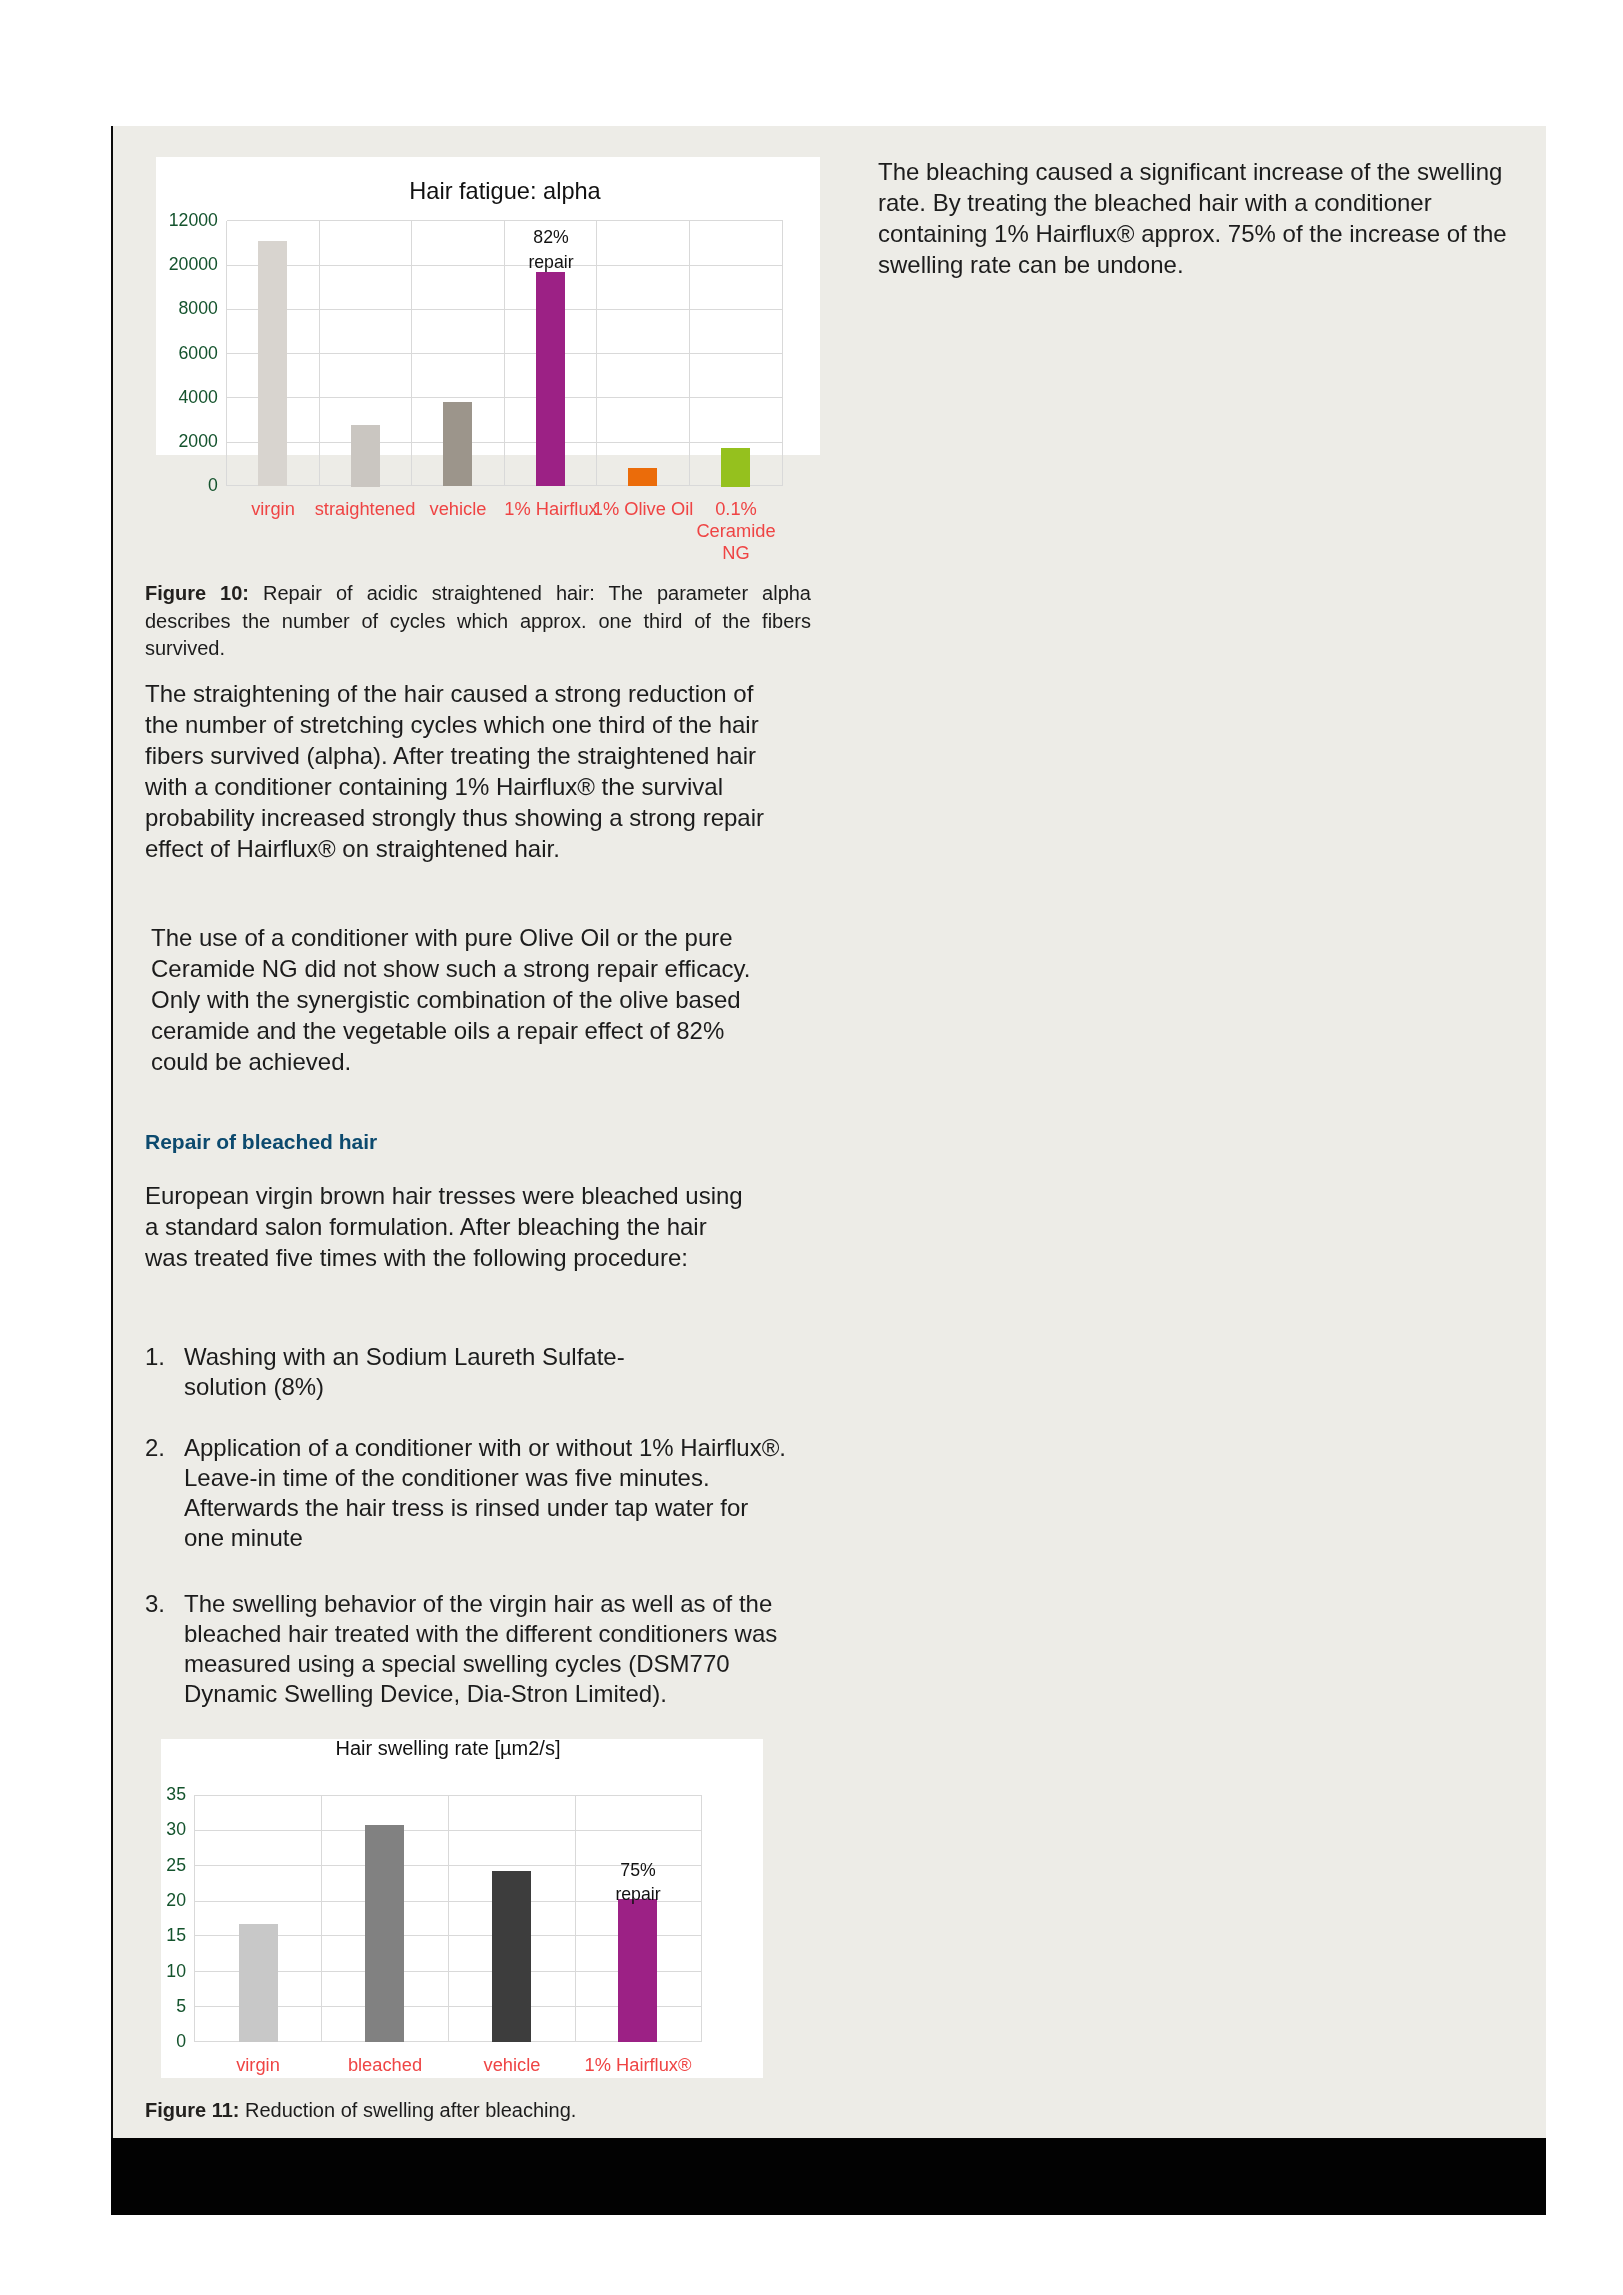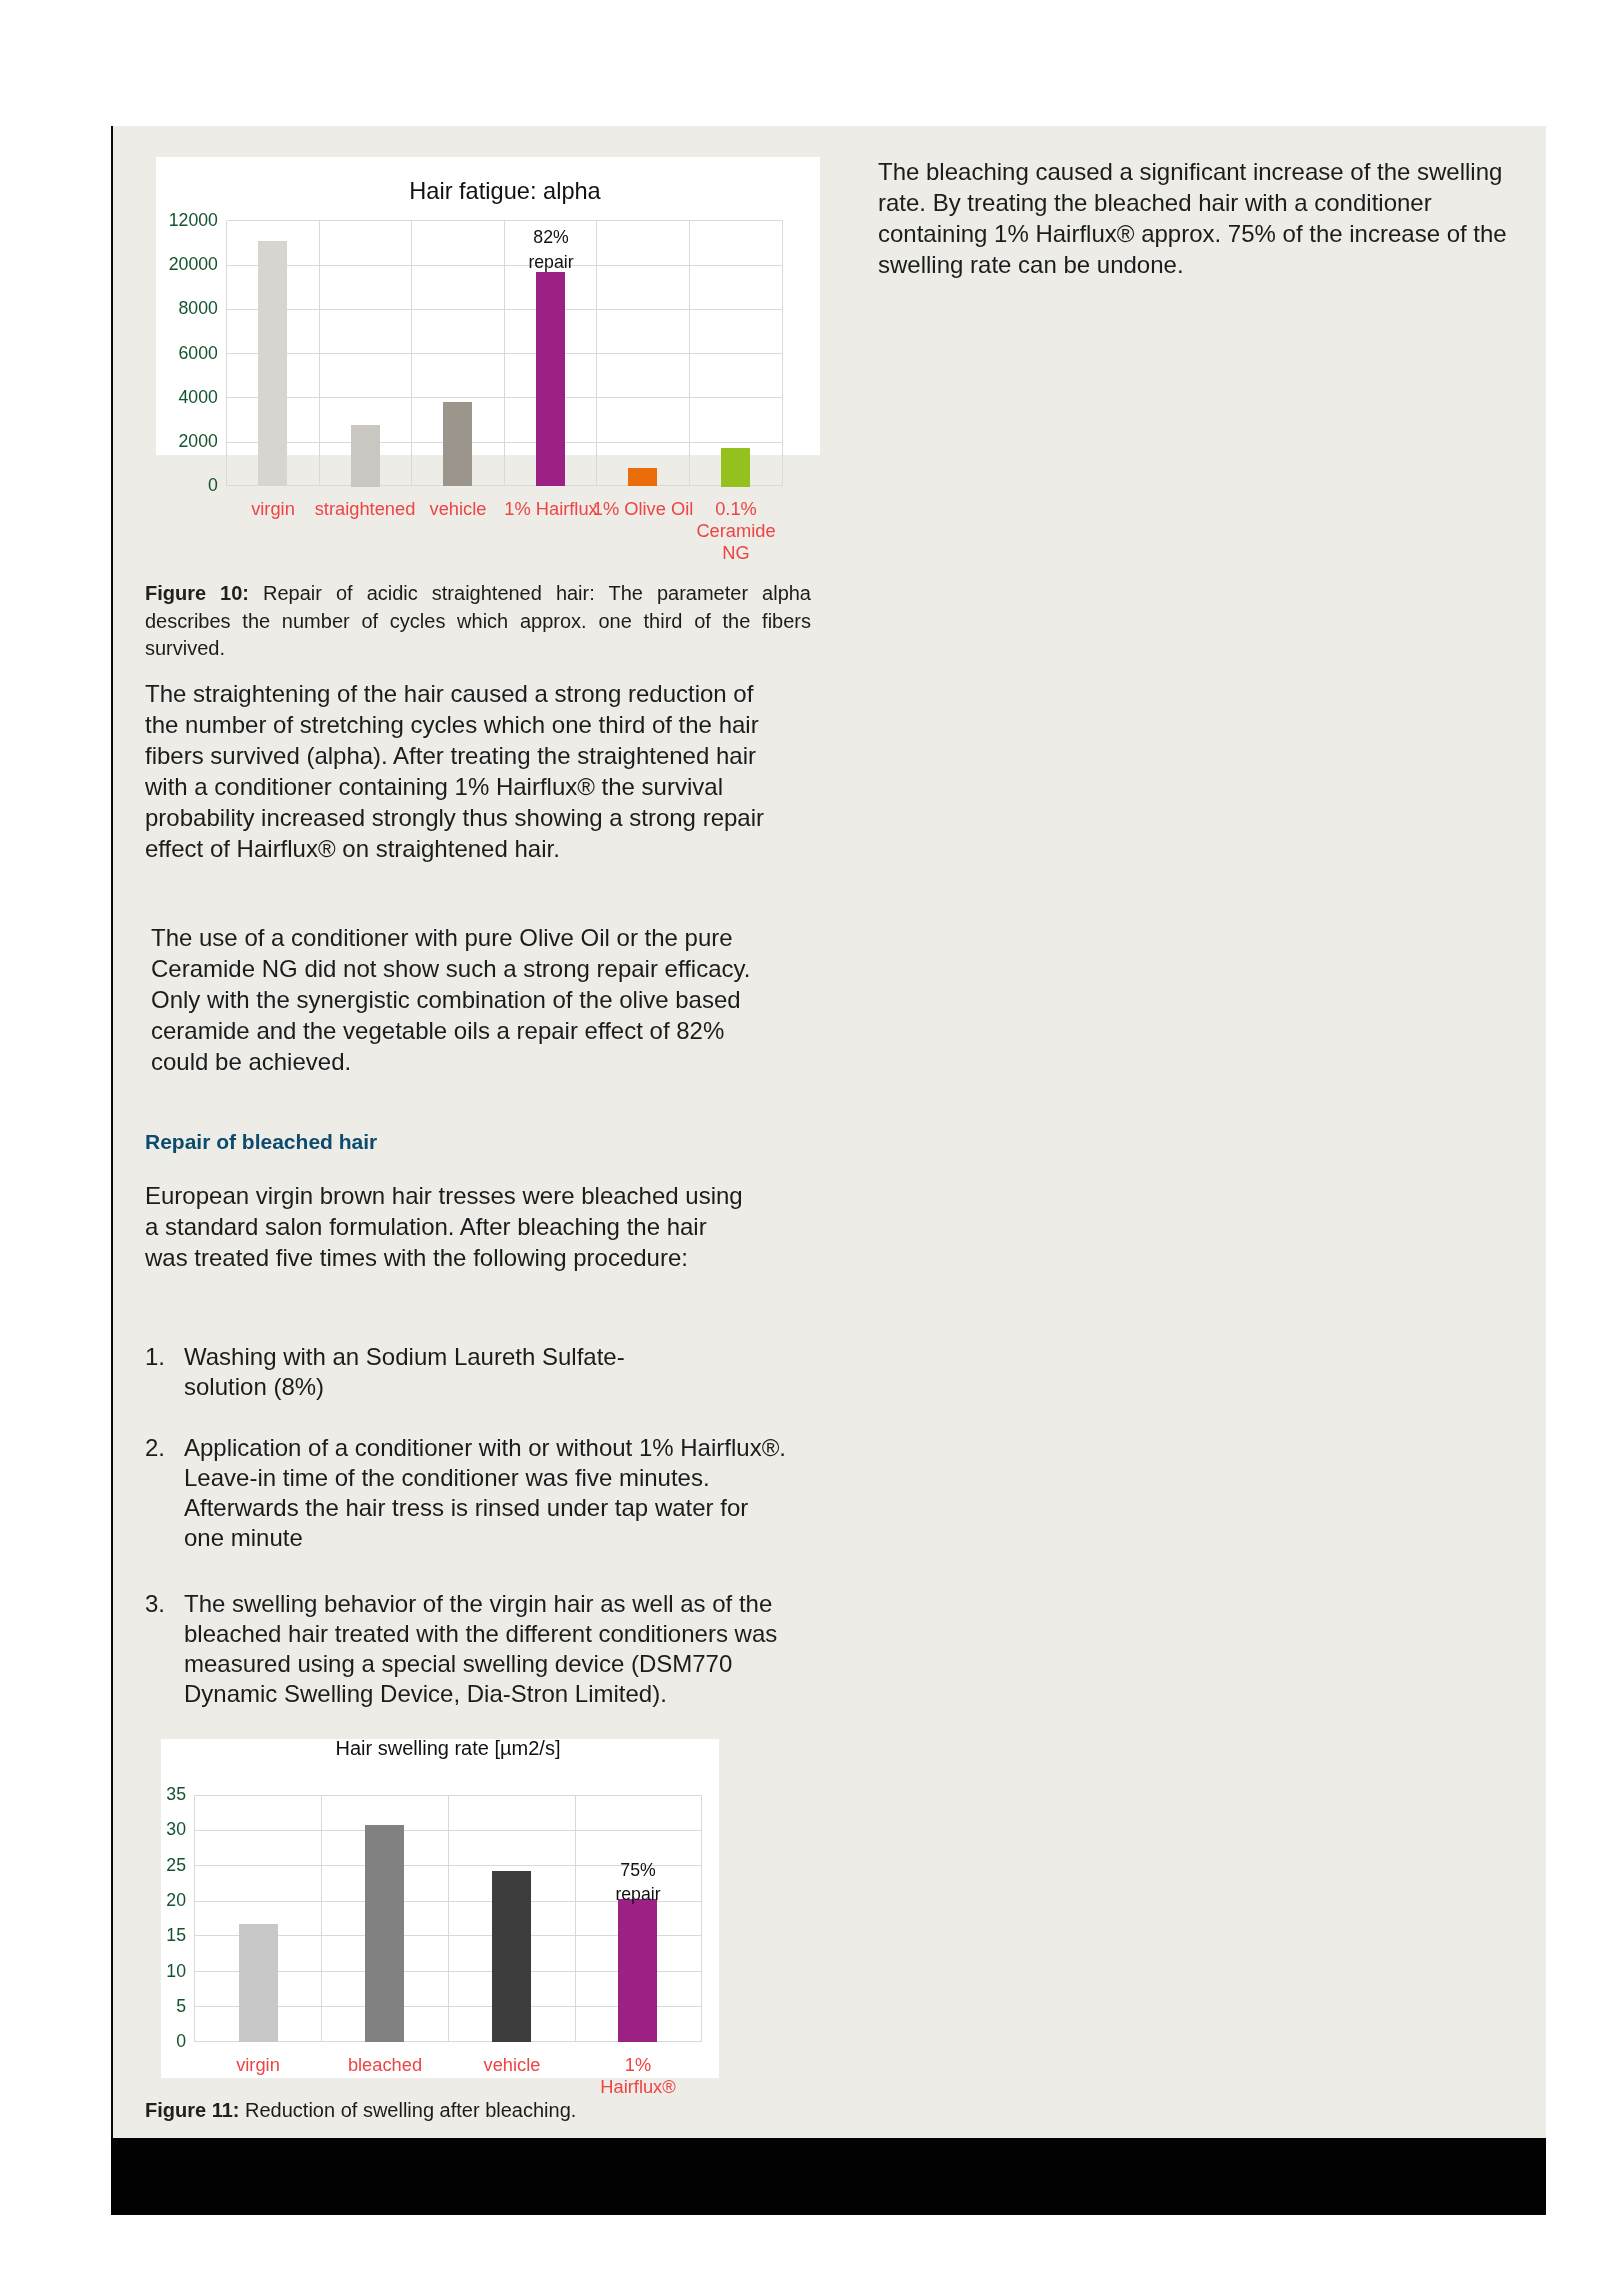--- a/index.html
+++ b/index.html
@@ -93,24 +93,24 @@
     <span class="list-num">1.</span>
     <span class="list-text">Washing with an Sodium Laureth Sulfate-
 solution (8%)</span>
   </div>
   <div class="list-item" style="left:32px;top:1307px;width:645px;">
     <span class="list-num">2.</span>
     <span class="list-text">Application of a conditioner with or without 1% Hairflux®. Leave-in time of the conditioner was five minutes. Afterwards the hair tress is rinsed under tap water for one minute</span>
   </div>
   <div class="list-item" style="left:32px;top:1463px;width:645px;">
     <span class="list-num">3.</span>
-    <span class="list-text">The swelling behavior of the virgin hair as well as of the bleached hair treated with the different conditioners was measured using a special swelling device (DSM770 Dynamic Swelling Device, Dia-Stron Limited).</span>
+    <span class="list-text">The swelling behavior of the virgin hair as well as of the bleached hair treated with the different conditioners was measured using a special swelling cycles (DSM770 Dynamic Swelling Device, Dia-Stron Limited).</span>
   </div>
 
-  <div class="chart-box" style="left: 48px; top: 1613px; width: 558px; height: 339px;">
+  <div class="chart-box" style="left: 48px; top: 1613px; width: 558px; height: 339px; padding-left: 44px;">
       <div class="c-title" style="left: 34px; top: -3.3px; width: 506px; font-size: 20px; line-height: 25.5px;">Hair swelling rate [µm2/s]</div>
       <div class="gridline" style="left: 34px; top: 302px; width: 506px; height: 1.3px;"></div>
       <div class="ytick" style="left: -29px; top: 292px; width: 54px; font-size: 17.7px;">0</div>
       <div class="gridline" style="left: 34px; top: 267px; width: 506px; height: 1.3px;"></div>
       <div class="ytick" style="left: -29px; top: 257px; width: 54px; font-size: 17.7px;">5</div>
       <div class="gridline" style="left: 34px; top: 232px; width: 506px; height: 1.3px;"></div>
       <div class="ytick" style="left: -29px; top: 222px; width: 54px; font-size: 17.7px;">10</div>
       <div class="gridline" style="left: 34px; top: 196px; width: 506px; height: 1.3px;"></div>
       <div class="ytick" style="left: -29px; top: 186px; width: 54px; font-size: 17.7px;">15</div>
       <div class="gridline" style="left: 34px; top: 162px; width: 506px; height: 1.3px;"></div>

